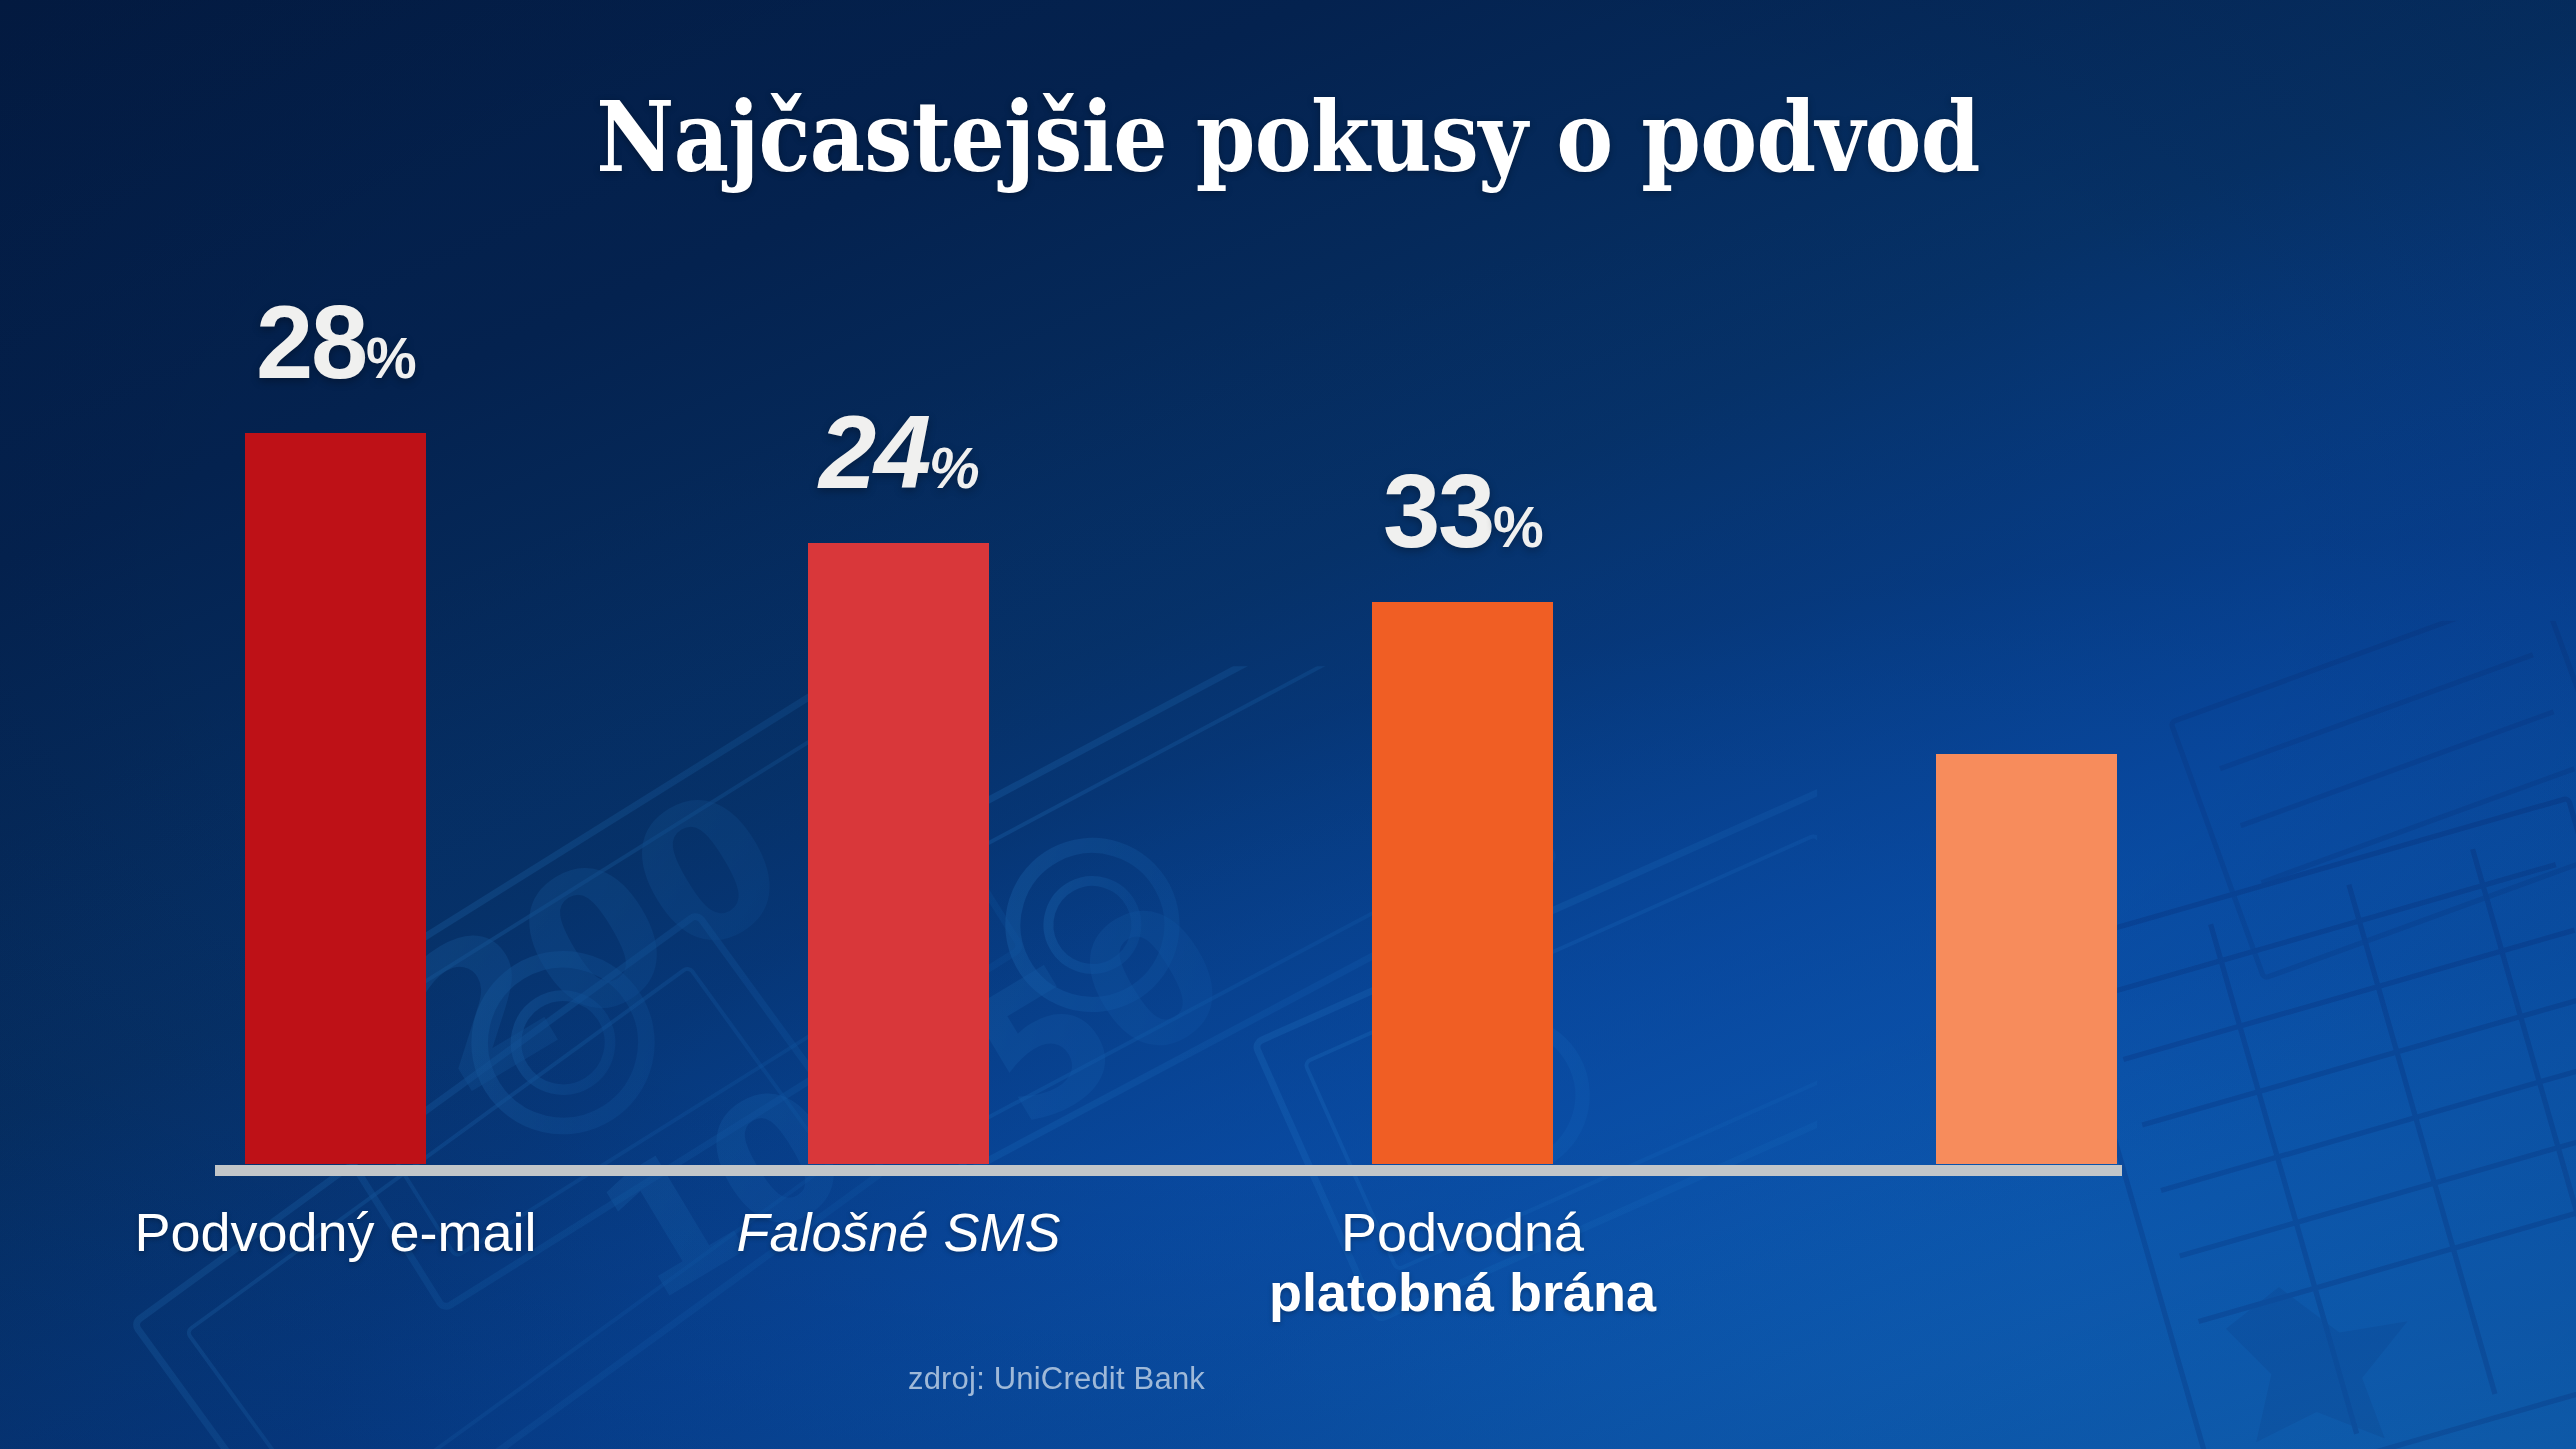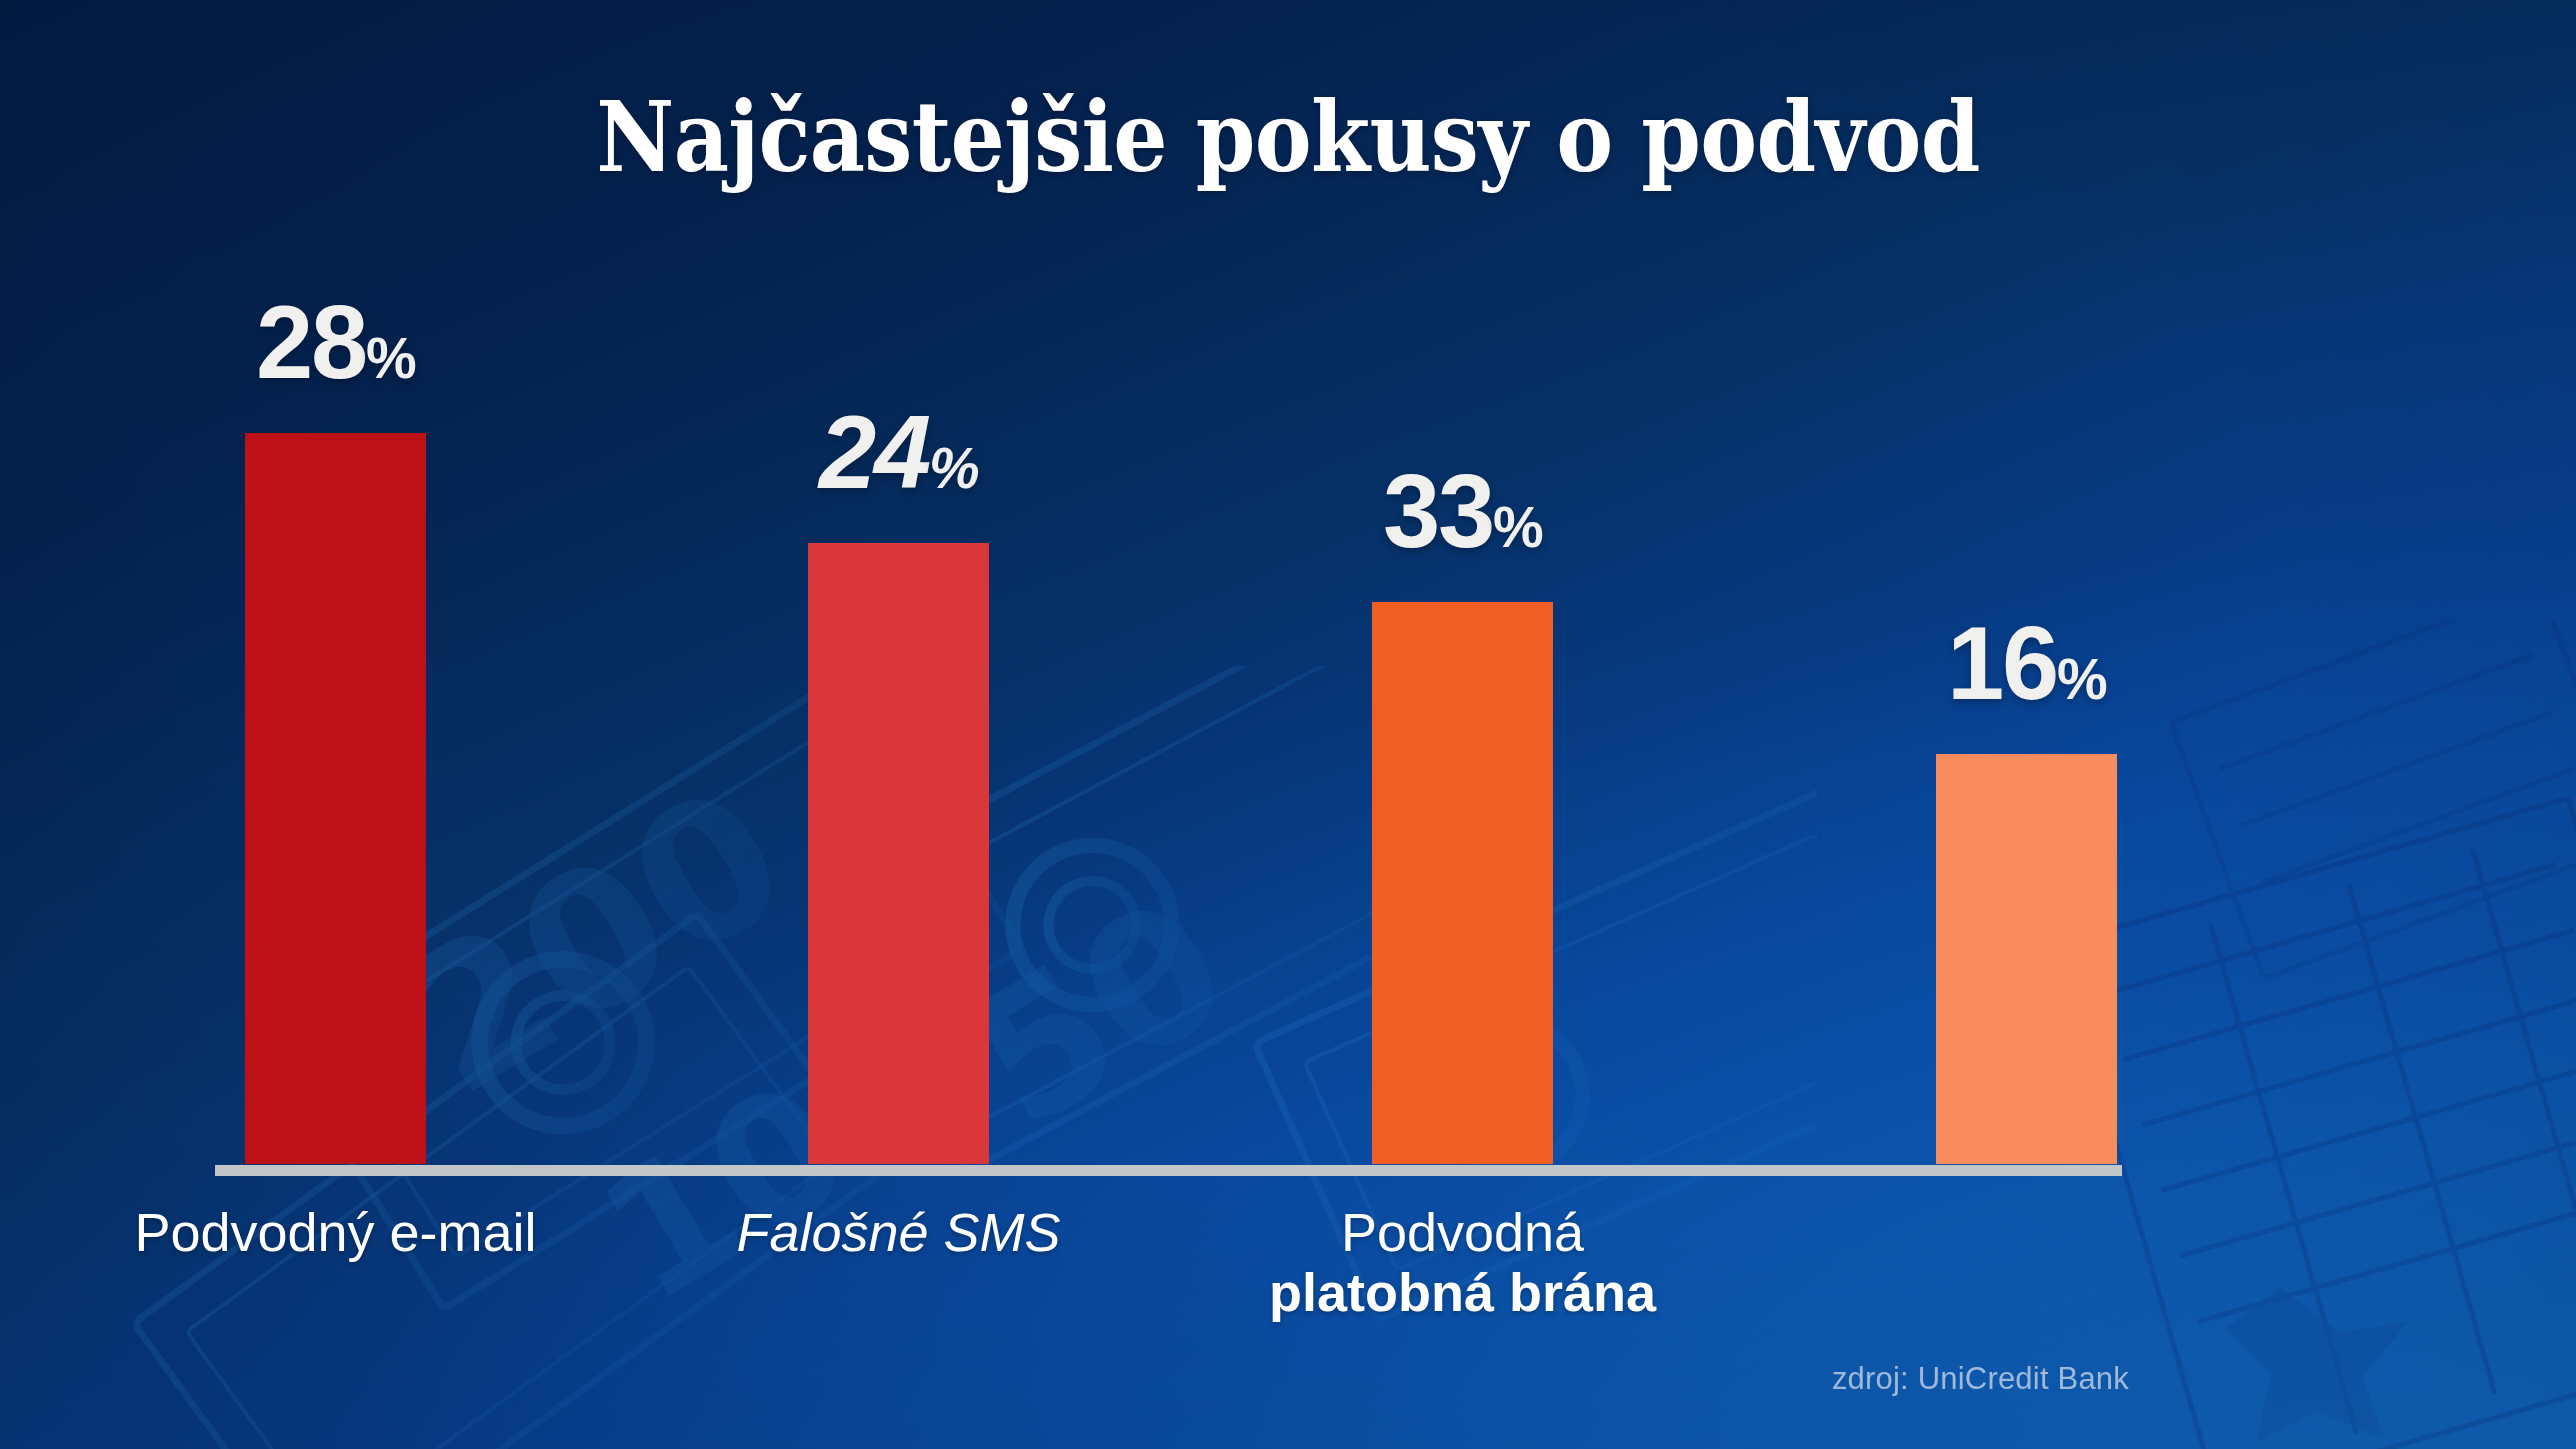--- a/index.html
+++ b/index.html
@@ -143,23 +143,23 @@
     white-space: nowrap;
     text-shadow: 0 1.5px 5.3px rgba(0,0,0,0.28);
   }
 
   .cat-label .l2 { display: block; font-weight: bold; }
 
   
   .source {
     position: absolute;
     top: 1361px;
-    left: 16px;
+    left: 0;
     width: 2113px;
-    text-align: right;
+    text-align: center;
     color: #9fb9d8;
     font-size: 31px;
     font-weight: 400;
     letter-spacing: 0.2px;
   }
 </style>
 </head>
 <body>
 
 <div id="infographic">
@@ -272,23 +272,20 @@
         <span class="num">33</span><span class="pct">%</span>
       </div>
       <div class="bar" style="height:562px; background:#f05e24;"></div>
       <div class="cat-label">
         <span>Podvodná</span>
         <span class="l2">platobná brána</span>
       </div>
     </div>
 
     <div class="bar-group" style="left:1936px; width:181px;">
-      <div class="value" style="top:612px;">
-        <span class="num">16</span><span class="pct">%</span>
-      </div>
       <div class="bar" style="height:410px; background:#f78c5c;"></div>
     </div>
 
   </div>
 
   <div class="source">zdroj: UniCredit Bank</div>
 
 </div>
 
 

